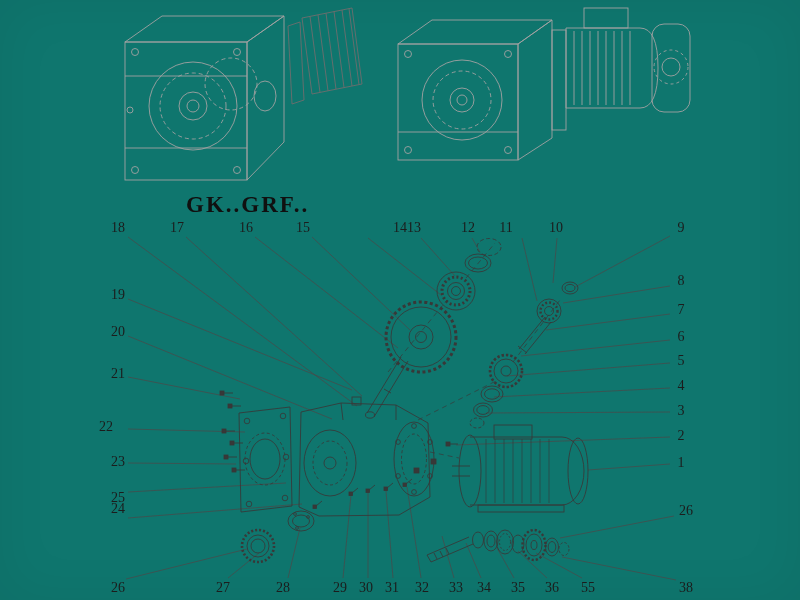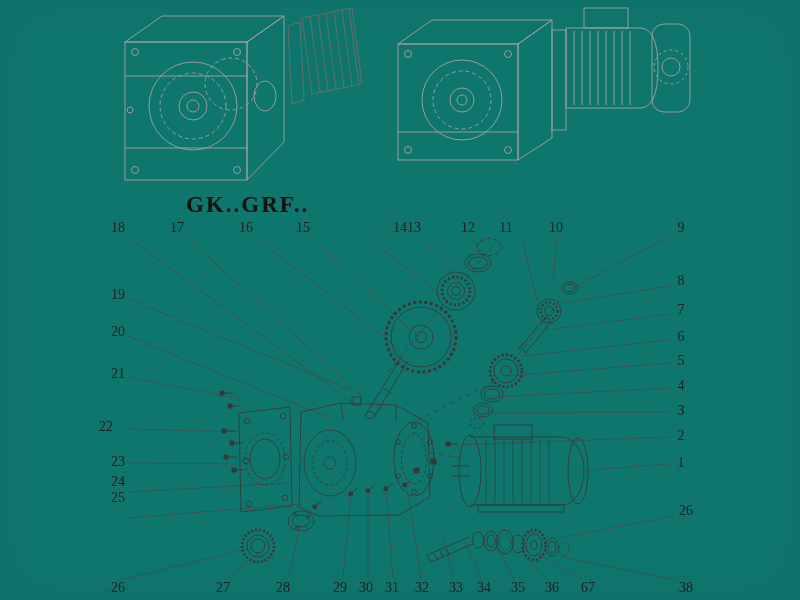--- a/index.html
+++ b/index.html
@@ -317,31 +317,31 @@
       <span class="callout" style="left: 360px; top: 228px; margin-left: 40px;">14</span>
       <span class="callout" style="left: 303px; top: 228px;">15</span>
       <span class="callout" style="left: 246px; top: 228px;">16</span>
       <span class="callout" style="left: 177px; top: 228px;">17</span>
       <span class="callout" style="left: 118px; top: 228px;">18</span>
       <span class="callout" style="left: 118px; top: 295px;">19</span>
       <span class="callout" style="left: 118px; top: 332px;">20</span>
       <span class="callout" style="left: 118px; top: 374px;">21</span>
       <span class="callout" style="left: 106px; top: 427px;">22</span>
       <span class="callout" style="left: 118px; top: 462px;">23</span>
-      <span class="callout" style="left: 118px; top: 482px;">24</span>
+      <span class="callout" style="left: 118px; top: 509px;">24</span>
       <span class="callout" style="left: 118px; top: 498px;">25</span>
       <span class="callout" style="left: 118px; top: 588px;">26</span>
       <span class="callout" style="left: 223px; top: 588px;">27</span>
       <span class="callout" style="left: 283px; top: 588px;">28</span>
       <span class="callout" style="left: 340px; top: 588px;">29</span>
       <span class="callout" style="left: 366px; top: 588px;">30</span>
       <span class="callout" style="left: 392px; top: 588px;">31</span>
       <span class="callout" style="left: 422px; top: 588px;">32</span>
       <span class="callout" style="left: 456px; top: 588px;">33</span>
       <span class="callout" style="left: 484px; top: 588px;">34</span>
       <span class="callout" style="left: 518px; top: 588px;">35</span>
       <span class="callout" style="left: 552px; top: 588px;">36</span>
-      <span class="callout" style="left: 588px; top: 588px;">67</span>
+      <span class="callout" style="left: 588px; top: 588px;">55</span>
       <span class="callout" style="left: 686px; top: 588px;">38</span>
       <span class="callout" style="left: 686px; top: 511px;">26</span>
     </div>
 
 </div>
 
 </body></html>

